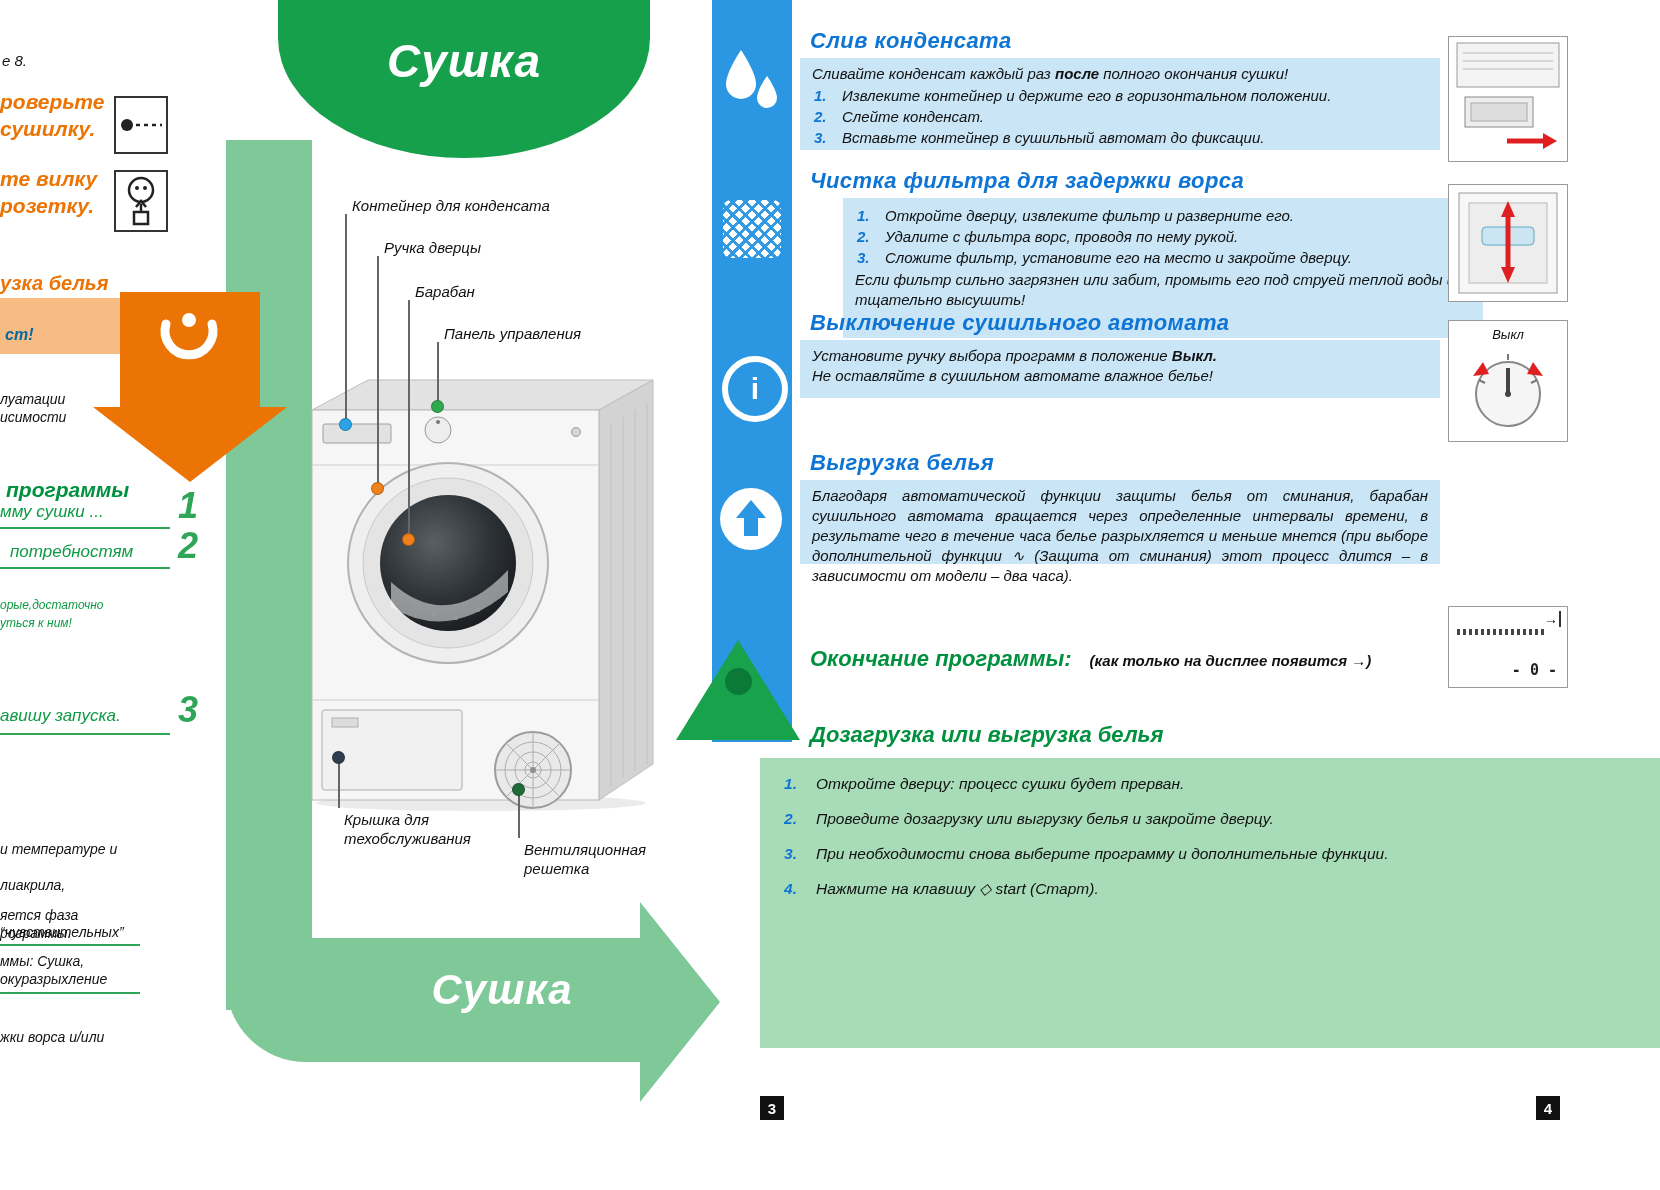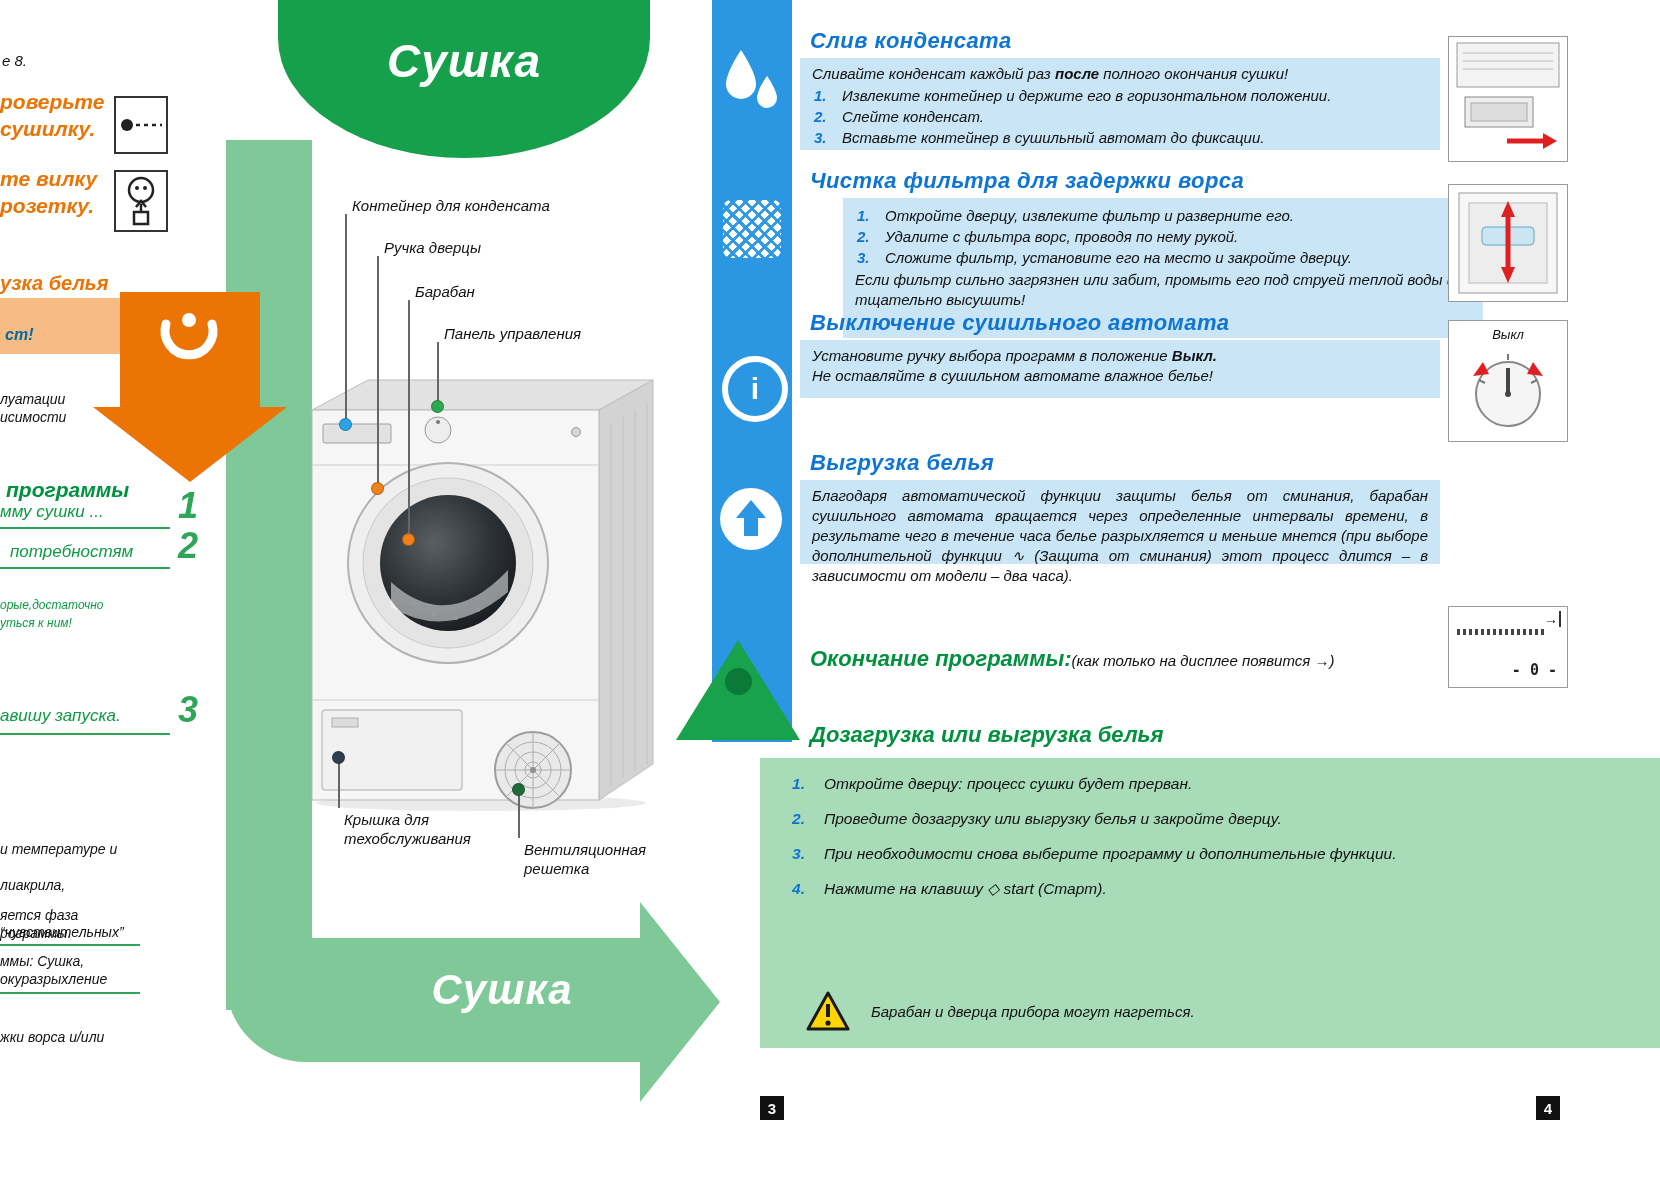--- a/index.html
+++ b/index.html
@@ -2,28 +2,28 @@
 <html><head>
 <meta charset="utf-8">
 <style>
   html,body{margin:0;padding:0;background:#fff;}
   #page{position:relative;width:1660px;height:1190px;background:#fff;overflow:hidden;
         font-family:"Liberation Sans",sans-serif;font-style:italic;color:#111;}
   .abs{position:absolute;}
   
   .h-blue{color:#0F75D4;font-size:22px;font-weight:bold;margin:0;letter-spacing:.4px;white-space:nowrap;}
   .h-green{color:#00913F;font-size:22px;font-weight:bold;margin:0;white-space:nowrap;}
-  .subnote{font-size:15px;font-weight:normal;color:#111;margin-left:0;}
+  .subnote{font-size:15px;font-weight:bold;color:#111;margin-left:18px;}
   
   .block-blue{background:#C9E5F6;padding:6px 12px;box-sizing:border-box;font-size:15px;line-height:20px;}
   .block-green{background:#A8DCB8;box-sizing:border-box;}
   .steps{list-style:none;margin:2px 0 0 0;padding:0;counter-reset:st;}
   .steps li{counter-increment:st;position:relative;padding-left:30px;margin:0 0 1px 0;}
   .steps li::before{content:counter(st) ".";position:absolute;left:2px;top:0;color:#0F75D4;font-weight:bold;}
-  .gsteps{list-style:none;margin:0;padding:16px 24px 0 30px;counter-reset:gs;font-size:15.5px;line-height:20px;}
+  .gsteps{list-style:none;margin:0;padding:16px 24px 0 22px;counter-reset:gs;font-size:15.5px;line-height:20px;}
   .gsteps li{counter-increment:gs;position:relative;padding-left:34px;margin:0 0 15px 0;}
   .gsteps li::before{content:counter(gs) ".";position:absolute;left:2px;top:0;color:#0F75D4;font-weight:bold;}
   .note{margin-top:2px;}
   .justify{text-align:justify;}
   
   .illu{background:#fff;border:1px solid #9A9A9A;box-sizing:border-box;}
   
   .lbl{font-size:15px;color:#111;white-space:nowrap;line-height:19px;}
   .lline{width:2px;background:#666;}
   .dot{width:13px;height:13px;border-radius:50%;box-sizing:border-box;border:1px solid rgba(0,0,0,.25);}
@@ -300,26 +300,18 @@
   </div>
 
   <h2 class="abs h-green" style="left:810px;top:722px;">Дозагрузка или выгрузка белья</h2>
   <div class="abs block-green" style="left:760px;top:758px;width:900px;height:290px;">
     <ol class="gsteps">
       <li>Откройте дверцу: процесс сушки будет прерван.</li>
       <li>Проведите дозагрузку или выгрузку белья и закройте дверцу.</li>
       <li>При необходимости снова выберите программу и дополнительные функции.</li>
       <li>Нажмите на клавишу ◇ start (Старт).</li>
     </ol>
-    <div style="position:absolute;left:45px;top:232px;display:flex;align-items:center;gap:20px;">
-      <svg width="46" height="42" viewBox="0 0 46 42">
-        <polygon points="23,3 43,39 3,39" fill="#FFD503" stroke="#1A1A1A" stroke-width="3" stroke-linejoin="round"></polygon>
-        <rect x="21" y="14" width="4" height="13" fill="#1A1A1A"></rect>
-        <circle cx="23" cy="33" r="2.6" fill="#1A1A1A"></circle>
-      </svg>
-      <span style="font-size:15px;">Барабан и дверца прибора могут нагреться.</span>
-    </div>
   </div>
 
   <div class="abs pagenum" style="left:760px;top:1096px;">3</div>
   <div class="abs pagenum" style="left:1536px;top:1096px;">4</div>
 
 </div>
 
 </body></html>

